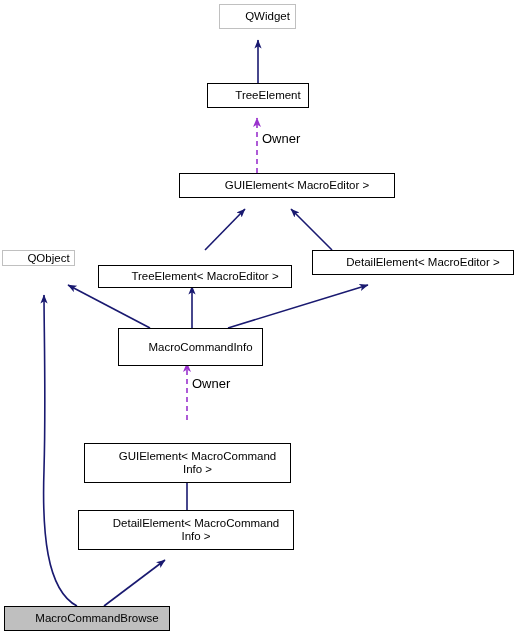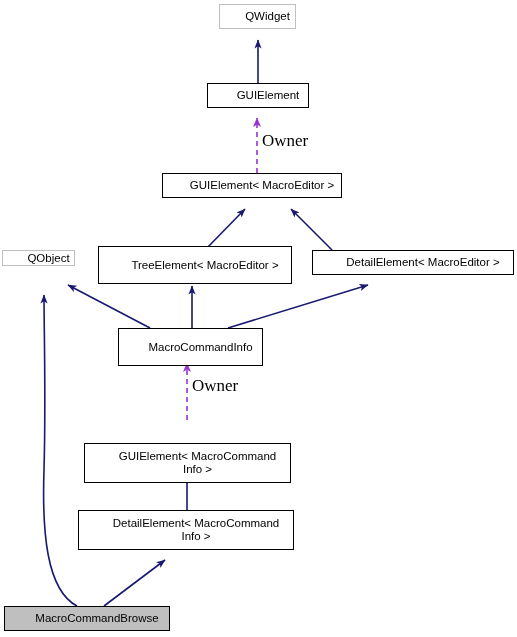--- a/index.html
+++ b/index.html
@@ -43,22 +43,22 @@
   .node.external {
     border: 1px solid #c0c0c0;
   }
   .node.focus {
     background: #bfbfbf;
     border: 1px solid #000000;
     text-align: center;
   }
   .edge-label {
     position: absolute;
-    font-family: Liberation Serif, serif;
-    font-size: 17px;
+    font-family: Liberation Sans, sans-serif;
+    font-size: 13px;
     color: #000000;
     background: transparent;
     white-space: nowrap;
     z-index: 6;
   }
 </style>
 </head>
 <body>
 
 <div id="diagram">
@@ -94,32 +94,32 @@
     <path d="M 104,606 L 165,560" stroke="#191970" stroke-width="1.6" fill="none" marker-end="url(#arrow-inherit)"></path>
 
     <path d="M 77,606 C 46,590 42,530 44,470 C 46,400 44,330 44,295" stroke="#191970" stroke-width="1.6" fill="none" marker-end="url(#arrow-inherit)"></path>
   </svg>
 
   <div class="node external" style="left:219px; top:4px; width:77px; height:25px;">
     <span>QWidget</span>
   </div>
 
   <div class="node" style="left:207px; top:83px; width:102px; height:25px;">
-    <span>GUIElement</span>
+    <span>TreeElement</span>
   </div>
 
-  <div class="node" style="left:162px; top:173px; width:180px; height:25px;">
+  <div class="node" style="left:179px; top:173px; width:216px; height:25px;">
     <span>GUIElement&lt; MacroEditor &gt;</span>
   </div>
 
   <div class="node external" style="left:2px; top:250px; width:73px; height:16px;">
     <span>QObject</span>
   </div>
 
-  <div class="node" style="left:98px; top:246px; width:194px; height:38px;">
+  <div class="node" style="left:98px; top:265px; width:194px; height:23px;">
     <span>TreeElement&lt; MacroEditor &gt;</span>
   </div>
 
   <div class="node" style="left:312px; top:250px; width:202px; height:25px;">
     <span>DetailElement&lt; MacroEditor &gt;</span>
   </div>
 
   <div class="node" style="left:118px; top:328px; width:145px; height:38px;align-items:center;">
     <span>MacroCommandInfo</span>
   </div>

